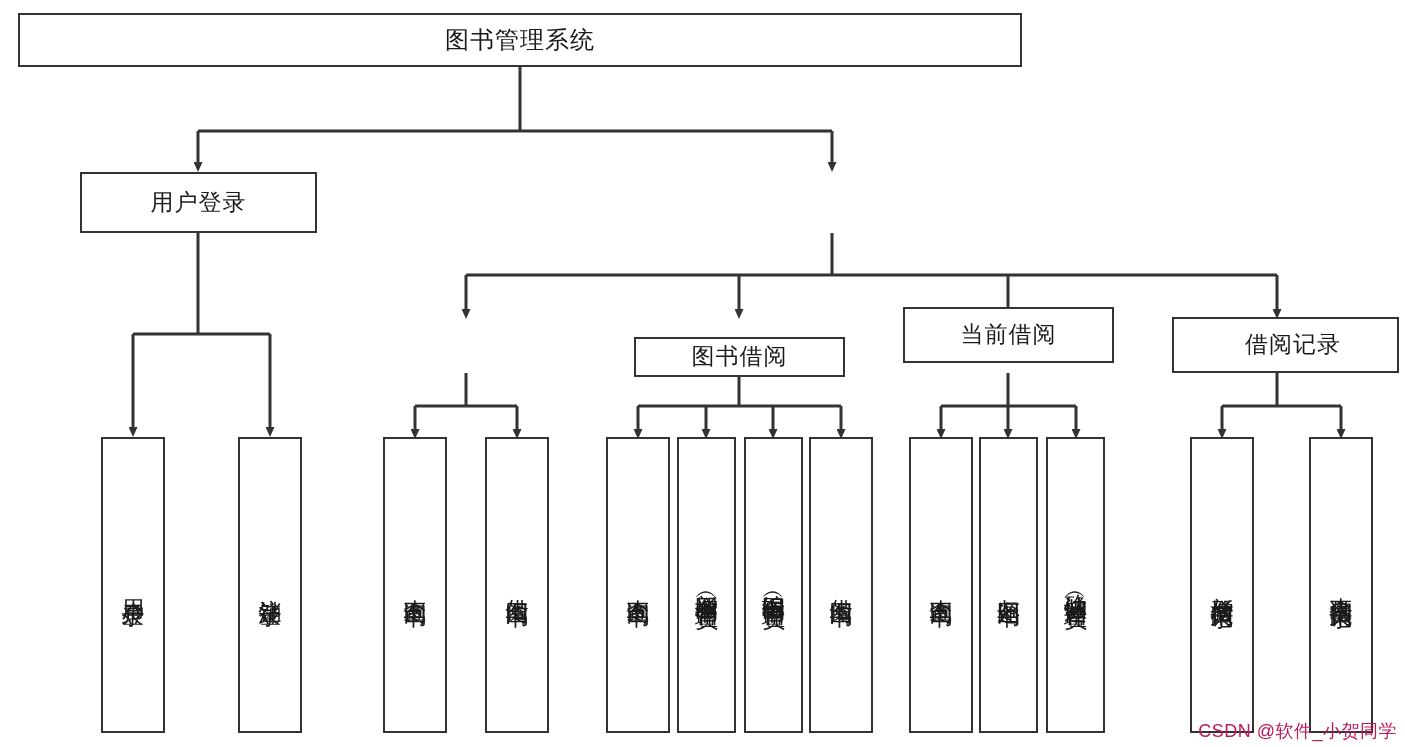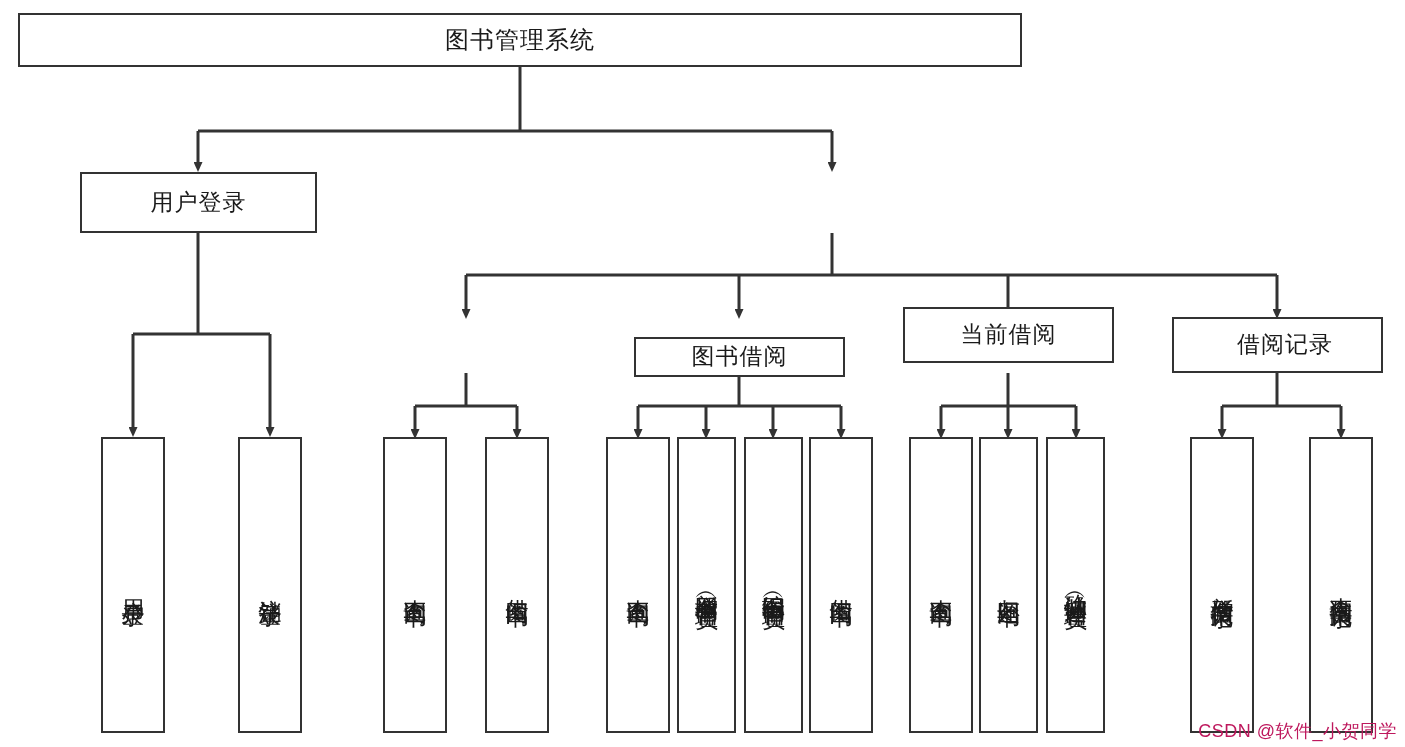--- a/index.html
+++ b/index.html
@@ -137,21 +137,21 @@
 
 
   <div class="node node-h" style="left:634px; top:317px; width:211px; height:40px;margin-top:20px;">
     <span>图书借阅</span>
   </div>
 
   <div class="node node-h" style="left:903px; top:307px; width:211px; height:56px;">
     <span>当前借阅</span>
   </div>
 
-  <div class="node node-h" style="left:1172px; top:317px; width:211px; height:56px;padding-left:15px;">
+  <div class="node node-h" style="left:1172px; top:317px; width:227px; height:56px;padding-left:15px;">
     <span>借阅记录</span>
   </div>
 
   <div class="node node-v" style="left:101px; top:437px; width:64px; height:296px;">
     <span class="vlabel">用户登录</span>
   </div>
 
   <div class="node node-v" style="left:238px; top:437px; width:64px; height:296px;">
     <span class="vlabel">注销登录</span>
   </div>

